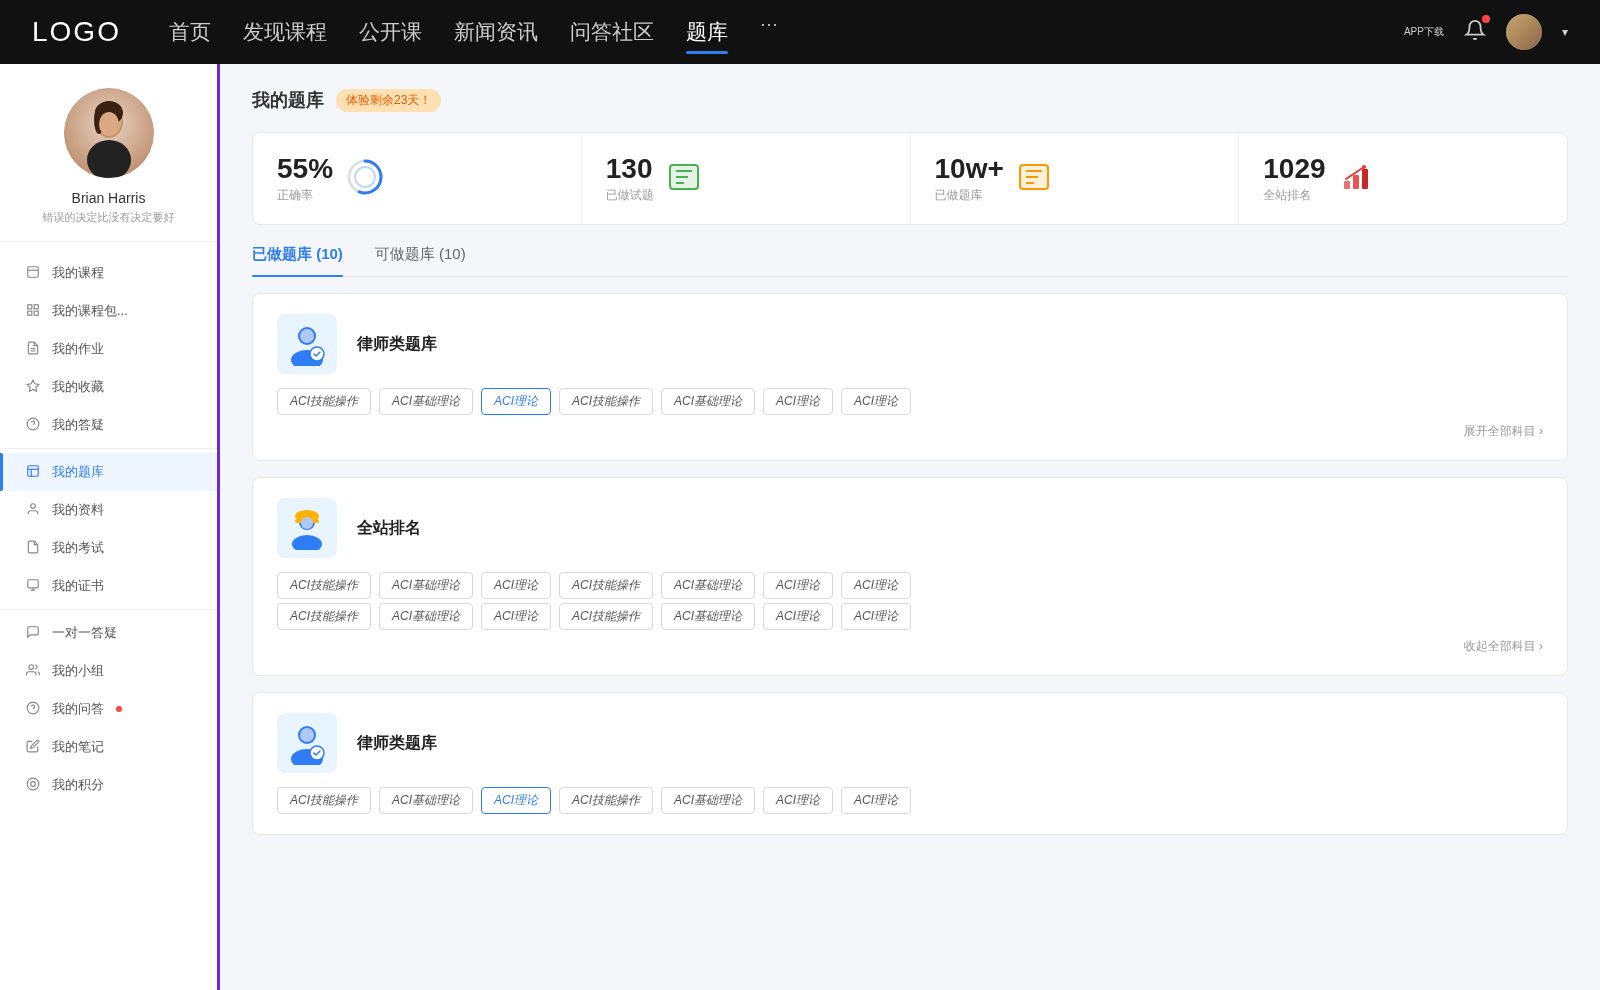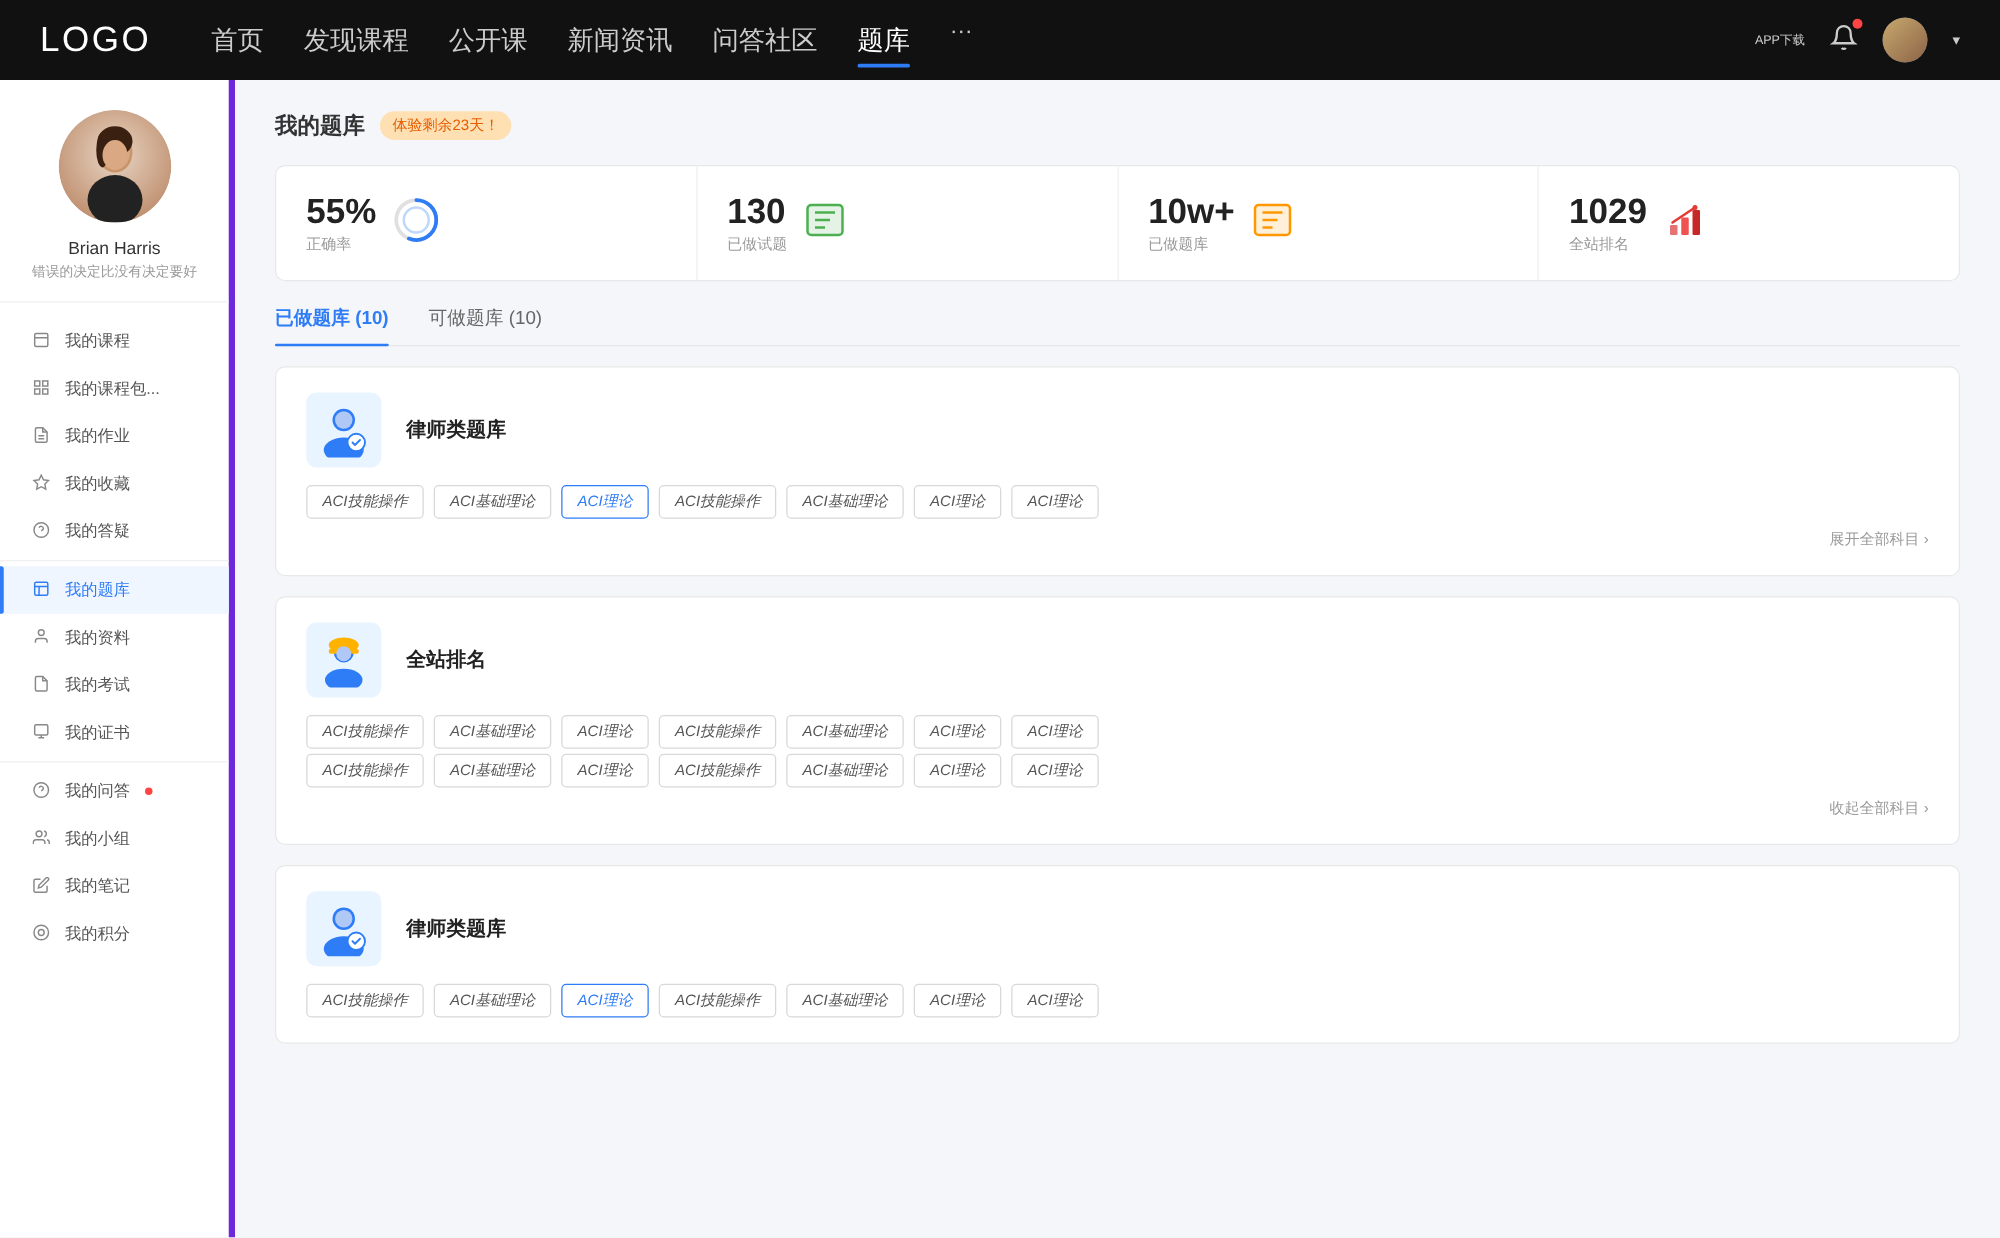--- a/index.html
+++ b/index.html
@@ -86,23 +86,23 @@
     .dropdown-arrow { color: #ccc; font-size: 12px; cursor: pointer; }
 
     
     .main-layout {
       display: flex;
       min-height: calc(100vh - 64px);
     }
 
     
     .sidebar {
-      width: 188px;
+      width: 220px;
       background: #fff;
-      border-right: 5px solid #6d28d9;
+      border-right: 3px solid #6d28d9;
       padding: 24px 0 24px;
       flex-shrink: 0;
     }
     .profile-section {
       display: flex;
       flex-direction: column;
       align-items: center;
       padding-bottom: 16px;
       border-bottom: 1px solid #f0f0f0;
     }
@@ -456,38 +456,46 @@
               <line x1="8" y1="21" x2="16" y2="21"></line>
               <line x1="12" y1="17" x2="12" y2="21"></line>
             </svg>
         </span>
         <span>我的证书</span>
       </div>
       <div class="sidebar-divider"></div>
       <div class="sidebar-item">
         <span class="sidebar-icon">
           <svg width="14" height="14" viewBox="0 0 24 24" fill="none" stroke="#888" stroke-width="2">
-              <circle cx="12" cy="12" r="10"></circle>
-              <path d="M9.09 9a3 3 0 0 1 5.83 1c0 2-3 3-3 3"></path>
-              <line x1="12" y1="17" x2="12.01" y2="17"></line>
-            </svg>
-        </span>
-        <span>我的问答</span>
-        <span class="red-dot"></span>
+              <path d="M21 15a2 2 0 0 1-2 2H7l-4 4V5a2 2 0 0 1 2-2h14a2 2 0 0 1 2 2z"></path>
+            </svg>
+        </span>
+        <span>一对一答疑</span>
       </div>
       <div class="sidebar-item">
         <span class="sidebar-icon">
           <svg width="14" height="14" viewBox="0 0 24 24" fill="none" stroke="#888" stroke-width="2">
               <path d="M17 21v-2a4 4 0 0 0-4-4H5a4 4 0 0 0-4 4v2"></path>
               <circle cx="9" cy="7" r="4"></circle>
               <path d="M23 21v-2a4 4 0 0 0-3-3.87"></path>
               <path d="M16 3.13a4 4 0 0 1 0 7.75"></path>
             </svg>
         </span>
         <span>我的小组</span>
+      </div>
+      <div class="sidebar-item">
+        <span class="sidebar-icon">
+          <svg width="14" height="14" viewBox="0 0 24 24" fill="none" stroke="#888" stroke-width="2">
+              <circle cx="12" cy="12" r="10"></circle>
+              <path d="M9.09 9a3 3 0 0 1 5.83 1c0 2-3 3-3 3"></path>
+              <line x1="12" y1="17" x2="12.01" y2="17"></line>
+            </svg>
+        </span>
+        <span>我的问答</span>
+        <span class="red-dot"></span>
       </div>
       <div class="sidebar-item">
         <span class="sidebar-icon">
           <svg width="14" height="14" viewBox="0 0 24 24" fill="none" stroke="#888" stroke-width="2">
               <path d="M11 4H4a2 2 0 0 0-2 2v14a2 2 0 0 0 2 2h14a2 2 0 0 0 2-2v-7"></path>
               <path d="M18.5 2.5a2.121 2.121 0 0 1 3 3L12 15l-4 1 1-4 9.5-9.5z"></path>
             </svg>
         </span>
         <span>我的笔记</span>
       </div>

